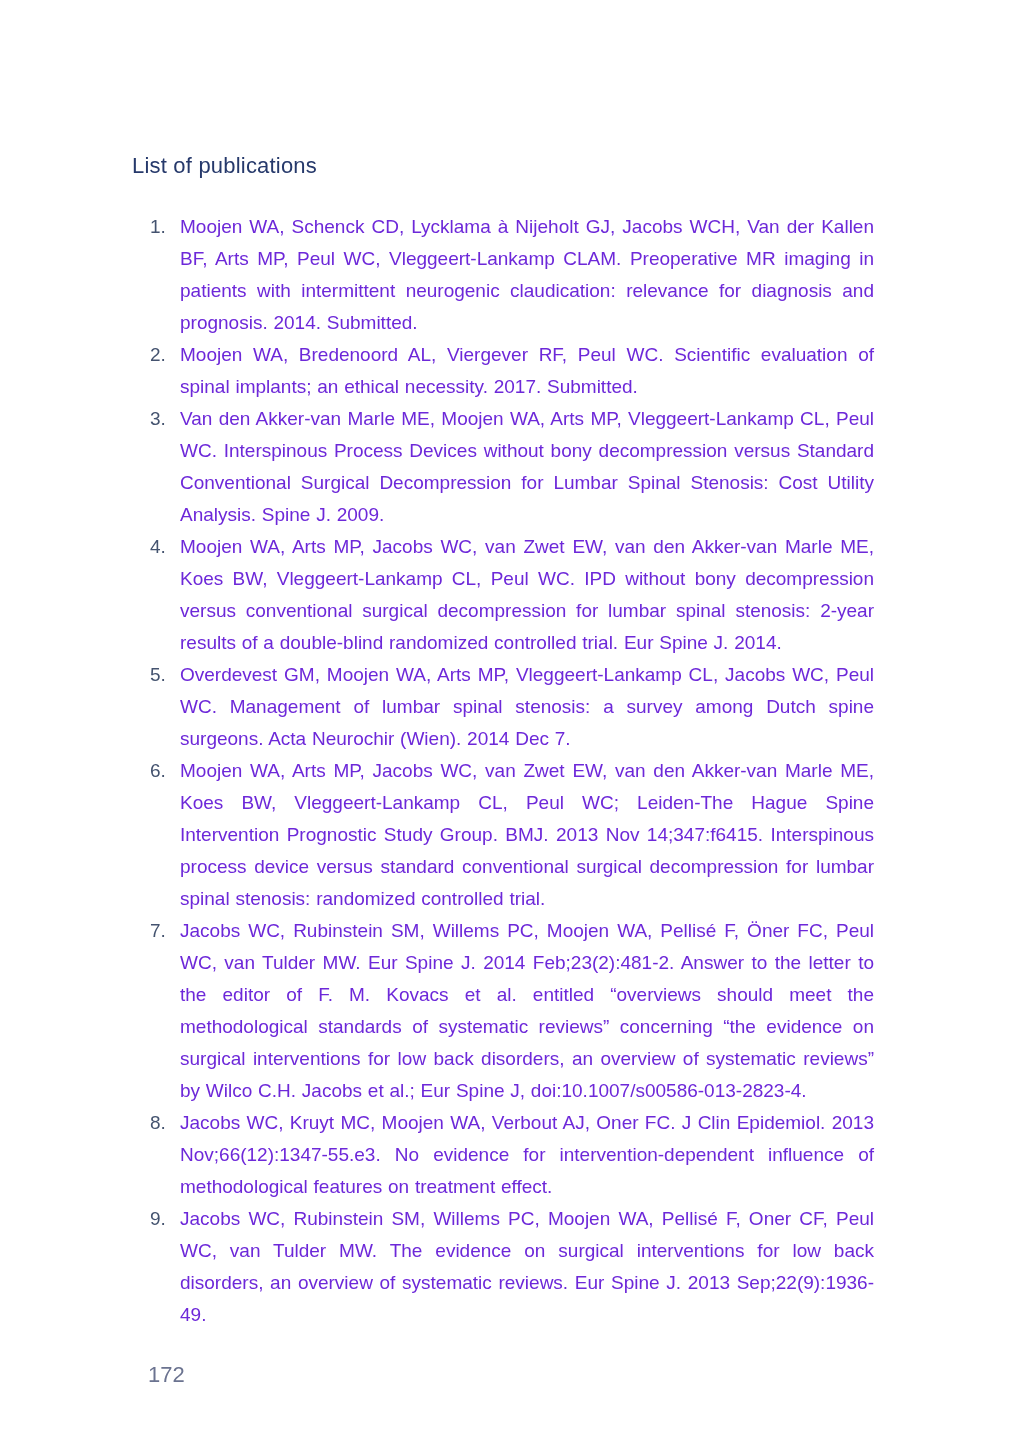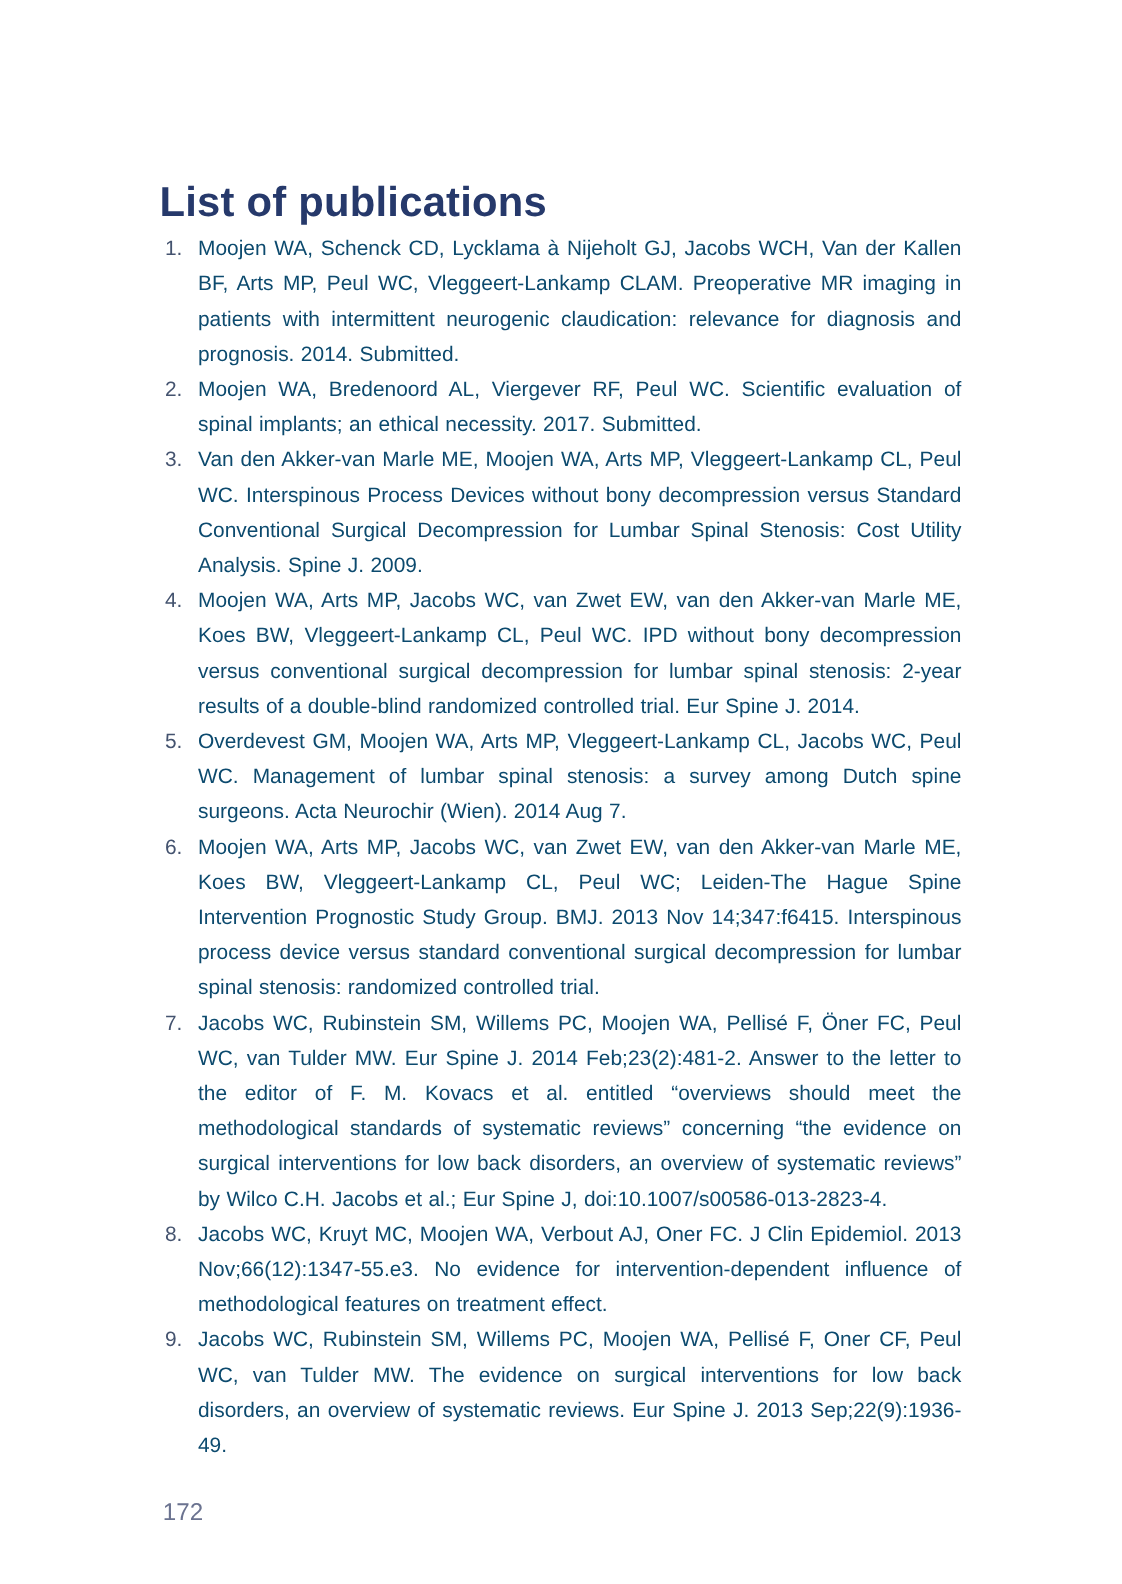--- a/index.html
+++ b/index.html
@@ -10,24 +10,24 @@
   .page {
     position: relative;
     width: 1020px;
     height: 1440px;
     background: #ffffff;
     font-family: "Liberation Sans", sans-serif;
     overflow: hidden;
   }
   .page-title {
     position: absolute;
-    left: 145px;
+    left: 132px;
     top: 138px;
-    font-size: 38px;
-    font-weight: 700;
+    font-size: 22px;
+    font-weight: 400;
     letter-spacing: 0.2px;
     color: #26396b;
   }
   .pub-list {
     position: absolute;
     left: 150px;
     top: 211px;
     width: 724px;
     list-style: none;
     margin: 0;
@@ -43,21 +43,21 @@
   }
   .pub-number {
     flex: 0 0 30px;
     width: 30px;
     color: #44536f;
   }
   .pub-text {
     flex: 1 1 auto;
     text-align: justify;
     text-align-last: left;
-    color: #0c4a6e;
+    color: #6d28d9;
     word-spacing: 0.5px;
   }
   .page-number {
     position: absolute;
     left: 148px;
     top: 1350px;
     font-size: 22px;
     color: #6b7390;
     margin-top: 12px;
   }
@@ -81,21 +81,21 @@
     <li class="pub-item">
       <span class="pub-number">3.</span>
       <span class="pub-text">Van den Akker-van Marle ME, Moojen WA, Arts MP, Vleggeert-Lankamp CL, Peul WC. Interspinous Process Devices without bony decompression versus Standard Conventional Surgical Decompression for Lumbar Spinal Stenosis: Cost Utility Analysis. Spine J. 2009.</span>
     </li>
     <li class="pub-item">
       <span class="pub-number">4.</span>
       <span class="pub-text">Moojen WA, Arts MP, Jacobs WC, van Zwet EW, van den Akker-van Marle ME, Koes BW, Vleggeert-Lankamp CL, Peul WC. IPD without bony decompression versus conventional surgical decompression for lumbar spinal stenosis: 2-year results of a double-blind randomized controlled trial. Eur Spine J. 2014.</span>
     </li>
     <li class="pub-item">
       <span class="pub-number">5.</span>
-      <span class="pub-text">Overdevest GM, Moojen WA, Arts MP, Vleggeert-Lankamp CL, Jacobs WC, Peul WC. Management of lumbar spinal stenosis: a survey among Dutch spine surgeons. Acta Neurochir (Wien). 2014 Aug 7.</span>
+      <span class="pub-text">Overdevest GM, Moojen WA, Arts MP, Vleggeert-Lankamp CL, Jacobs WC, Peul WC. Management of lumbar spinal stenosis: a survey among Dutch spine surgeons. Acta Neurochir (Wien). 2014 Dec 7.</span>
     </li>
     <li class="pub-item">
       <span class="pub-number">6.</span>
       <span class="pub-text">Moojen WA, Arts MP, Jacobs WC, van Zwet EW, van den Akker-van Marle ME, Koes BW, Vleggeert-Lankamp CL, Peul WC; Leiden-The Hague Spine Intervention Prognostic Study Group. BMJ. 2013 Nov 14;347:f6415. Interspinous process device versus standard conventional surgical decompression for lumbar spinal stenosis: randomized controlled trial.</span>
     </li>
     <li class="pub-item">
       <span class="pub-number">7.</span>
       <span class="pub-text">Jacobs WC, Rubinstein SM, Willems PC, Moojen WA, Pellisé F, Öner FC, Peul WC, van Tulder MW. Eur Spine J. 2014 Feb;23(2):481-2. Answer to the letter to the editor of F. M. Kovacs et al. entitled “overviews should meet the methodological standards of systematic reviews” concerning “the evidence on surgical interventions for low back disorders, an overview of systematic reviews” by Wilco C.H. Jacobs et al.; Eur Spine J, doi:10.1007/s00586-013-2823-4.</span>
     </li>
     <li class="pub-item">

